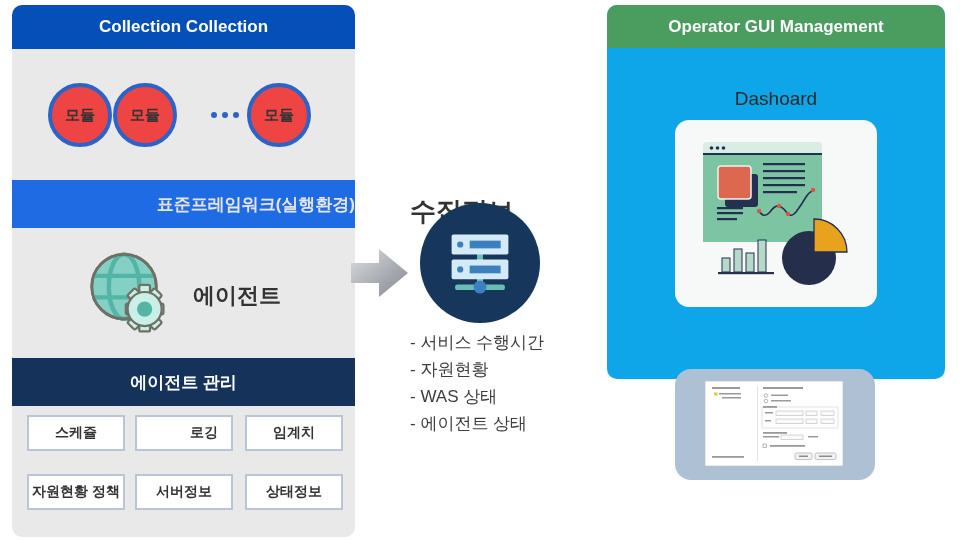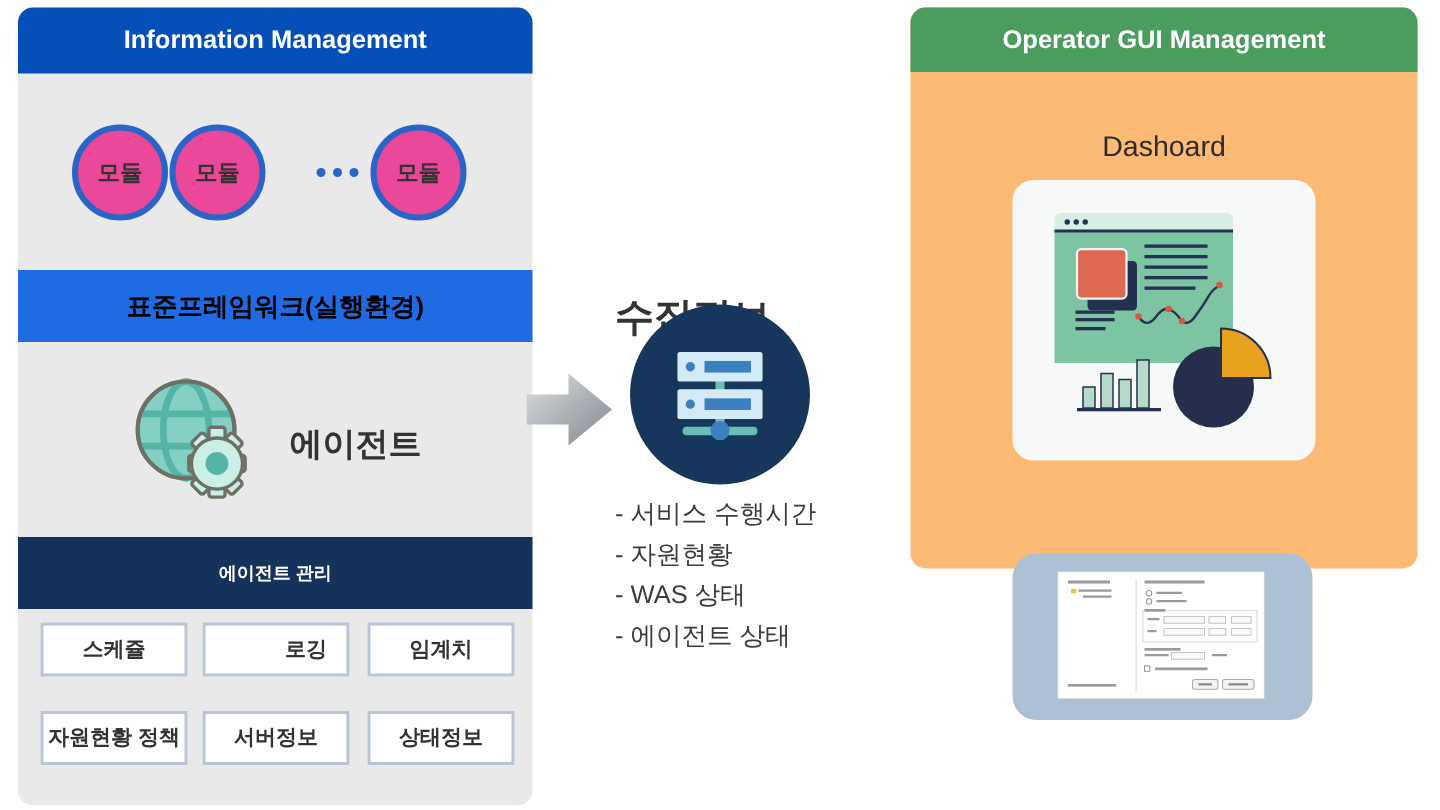--- a/index.html
+++ b/index.html
@@ -17,42 +17,42 @@
   }
   .panel-header{
     position:absolute;left:0;top:0;width:100%;height:44px;
     display:flex;align-items:center;justify-content:center;
     color:#fff;font-size:17px;font-weight:700;
     border-radius:10px 10px 0 0;
   }
   .panel-left .panel-header{background:#0550b8;}
   .module-circle{
     position:absolute;width:56px;height:56px;border-radius:50%;
-    background:#ec4899;border:4px solid #2a64c8;box-sizing:content-box;
+    background:#ef4444;border:4px solid #2a64c8;box-sizing:content-box;
     display:flex;align-items:center;justify-content:center;
     font-size:15px;font-weight:700;color:#333;
   }
   .module-dots{
     position:absolute;left:199px;top:107px;display:flex;gap:5px;
   }
   .module-dots span{width:6px;height:6px;border-radius:50%;background:#2a64c8;display:block;}
   .bar-blue{
     position:absolute;left:0;top:175px;width:100%;height:48px;background:#1f6be4;
-    display:flex;align-items:center;justify-content:center;
-    color:#000000;font-size:17px;font-weight:700;
+    display:flex;align-items:center;justify-content:flex-end;
+    color:#e5e5e5;font-size:17px;font-weight:700;
   }
   .agent-icon{position:absolute;left:76px;top:244px;}
   .agent-label{
     position:absolute;left:181px;top:276px;
     font-size:22px;font-weight:700;color:#333;
   }
   .bar-navy{
     position:absolute;left:0;top:353px;width:100%;height:48px;background:#14325a;
     display:flex;align-items:center;justify-content:center;
-    color:#fff;font-size:12px;font-weight:700;
+    color:#fff;font-size:17px;font-weight:700;
   }
   .mbox{
     position:absolute;width:98px;height:36px;background:#fff;
     border:2px solid #b9c4d6;box-sizing:border-box;
     display:flex;align-items:center;justify-content:center;
     font-size:14px;font-weight:600;color:#333;white-space:nowrap;
   }
   
   .collect-title{
     position:absolute;left:410px;top:160px;width:140px;text-align:left;
@@ -63,21 +63,21 @@
     border-radius:50%;background:#16365c;
     display:flex;align-items:center;justify-content:center;
   }
   .collect-list{
     position:absolute;left:410px;top:329px;
     font-size:17px;line-height:27px;color:#3c3c3c;font-weight:500;white-space:nowrap;
   }
   
   .panel-right{
     position:absolute;left:607px;top:5px;width:338px;height:374px;
-    background:#fdba74;border-radius:10px;
+    background:#0ea5e9;border-radius:10px;
   }
   .panel-right .panel-header{background:#4a9c5f;height:43px;}
   .sub-label{
     position:absolute;left:0;width:100%;text-align:center;
     font-size:19px;font-weight:500;color:#2b2b2b;
   }
   .dash-label{top:83px;}
   .admin-label{top:337px;}
   .dash-card{
     position:absolute;left:68px;top:115px;width:202px;height:187px;
@@ -87,21 +87,21 @@
     position:absolute;left:68px;top:364px;width:200px;height:111px;
     background:#aec0d4;border-radius:16px;
   }
   .admin-dialog{position:absolute;left:30px;top:12px;}
 </style>
 </head>
 <body>
 
 <div class="panel-left">
   <div class="panel-header">
-    <span>Information Management</span>
+    <span>Collection Collection</span>
   </div>
 
   <div class="module-circle" style="left:36px;top:78px;">
     <span>모듈</span>
   </div>
   <div class="module-circle" style="left:101px;top:78px;">
     <span>모듈</span>
   </div>
   <div class="module-dots">
       <span></span>

